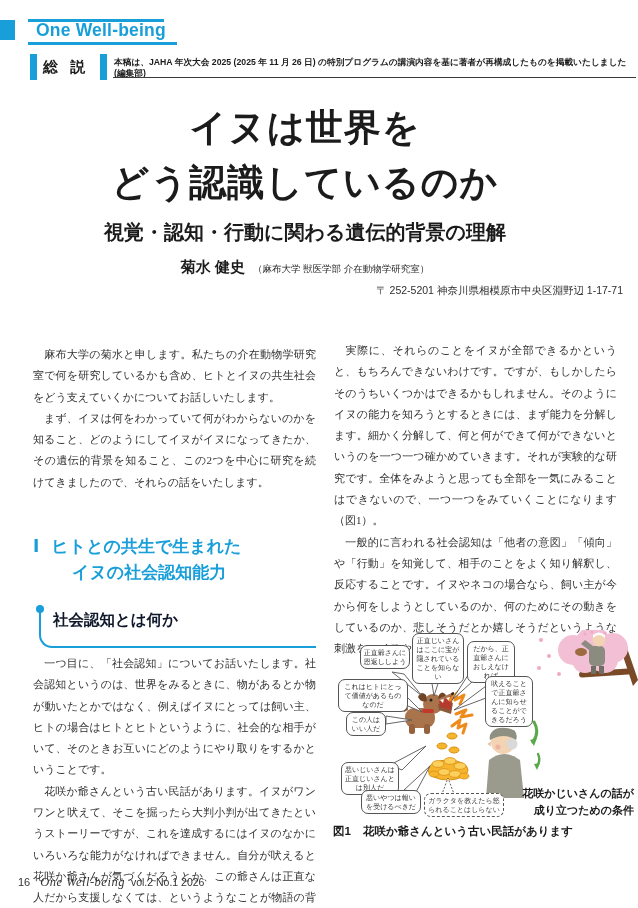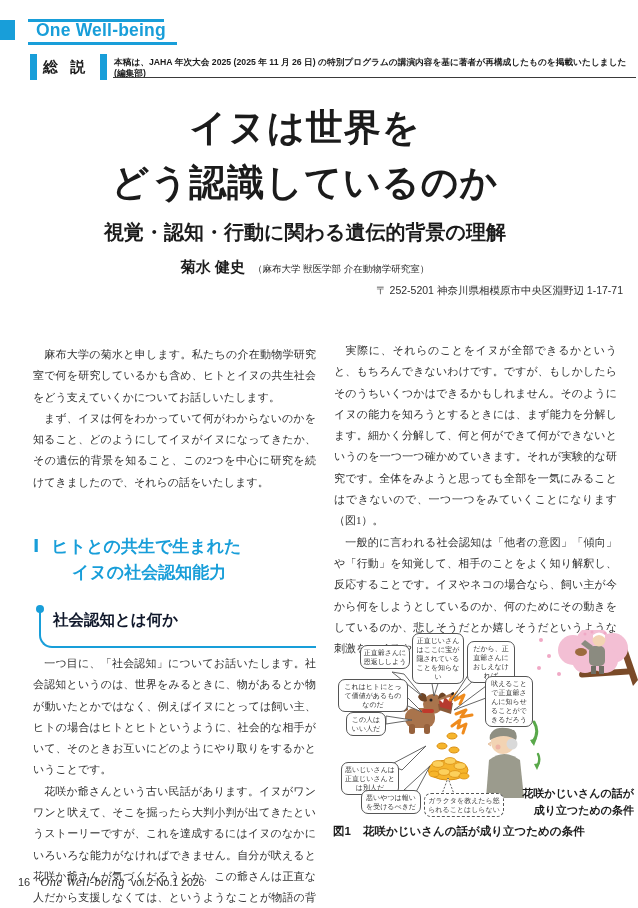--- a/index.html
+++ b/index.html
@@ -215,20 +215,20 @@
       <polygon points="52,20 59,18 56,26" fill="#59a84a"></polygon>
       <path d="M60,34 q3,6 -1,12" fill="none" stroke="#59a84a" stroke-width="2.4" stroke-linecap="round"></path>
       <polygon points="56,44 62,43 59,50" fill="#59a84a"></polygon>
     </svg>
 
     <div class="figure-label">花咲かじいさんの話が
 成り立つための条件</div>
   </div>
 
   <div class="abs figure-caption">
-    <span class="capno">図1</span><span>花咲かじいさんの話が成り立つための条件</span>
+    <span class="capno">図1</span><span>花咲か爺さんという古い民話があります</span>
   </div>
 
   <div class="abs footer">
     <span class="pgno">16</span><span class="fjournal">One Well-being</span><span class="fissue">vol.2 No.1 2026</span>
   </div>
 
 </div>
 
 </body></html>

